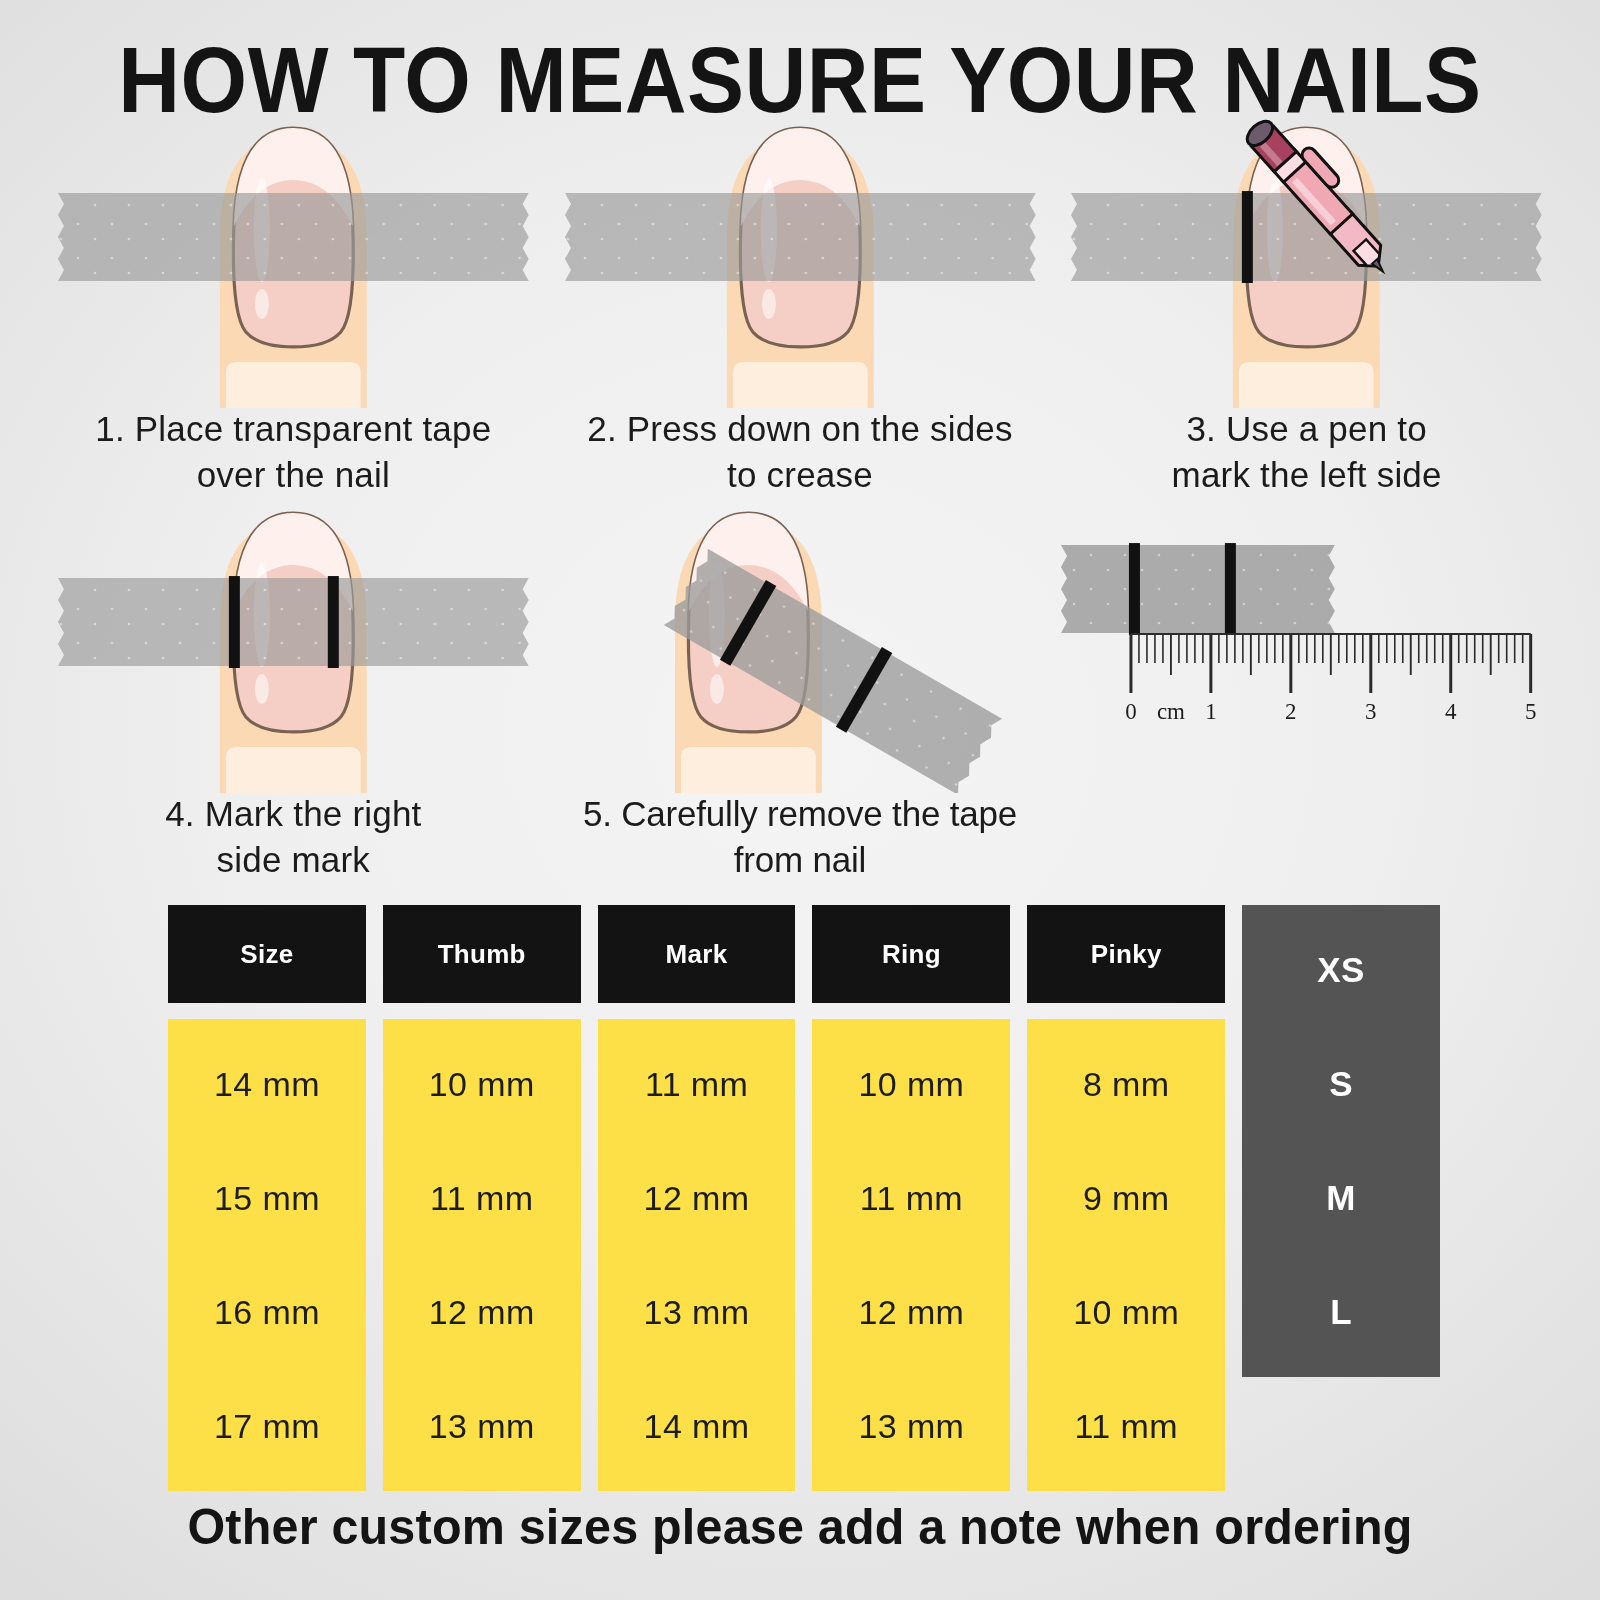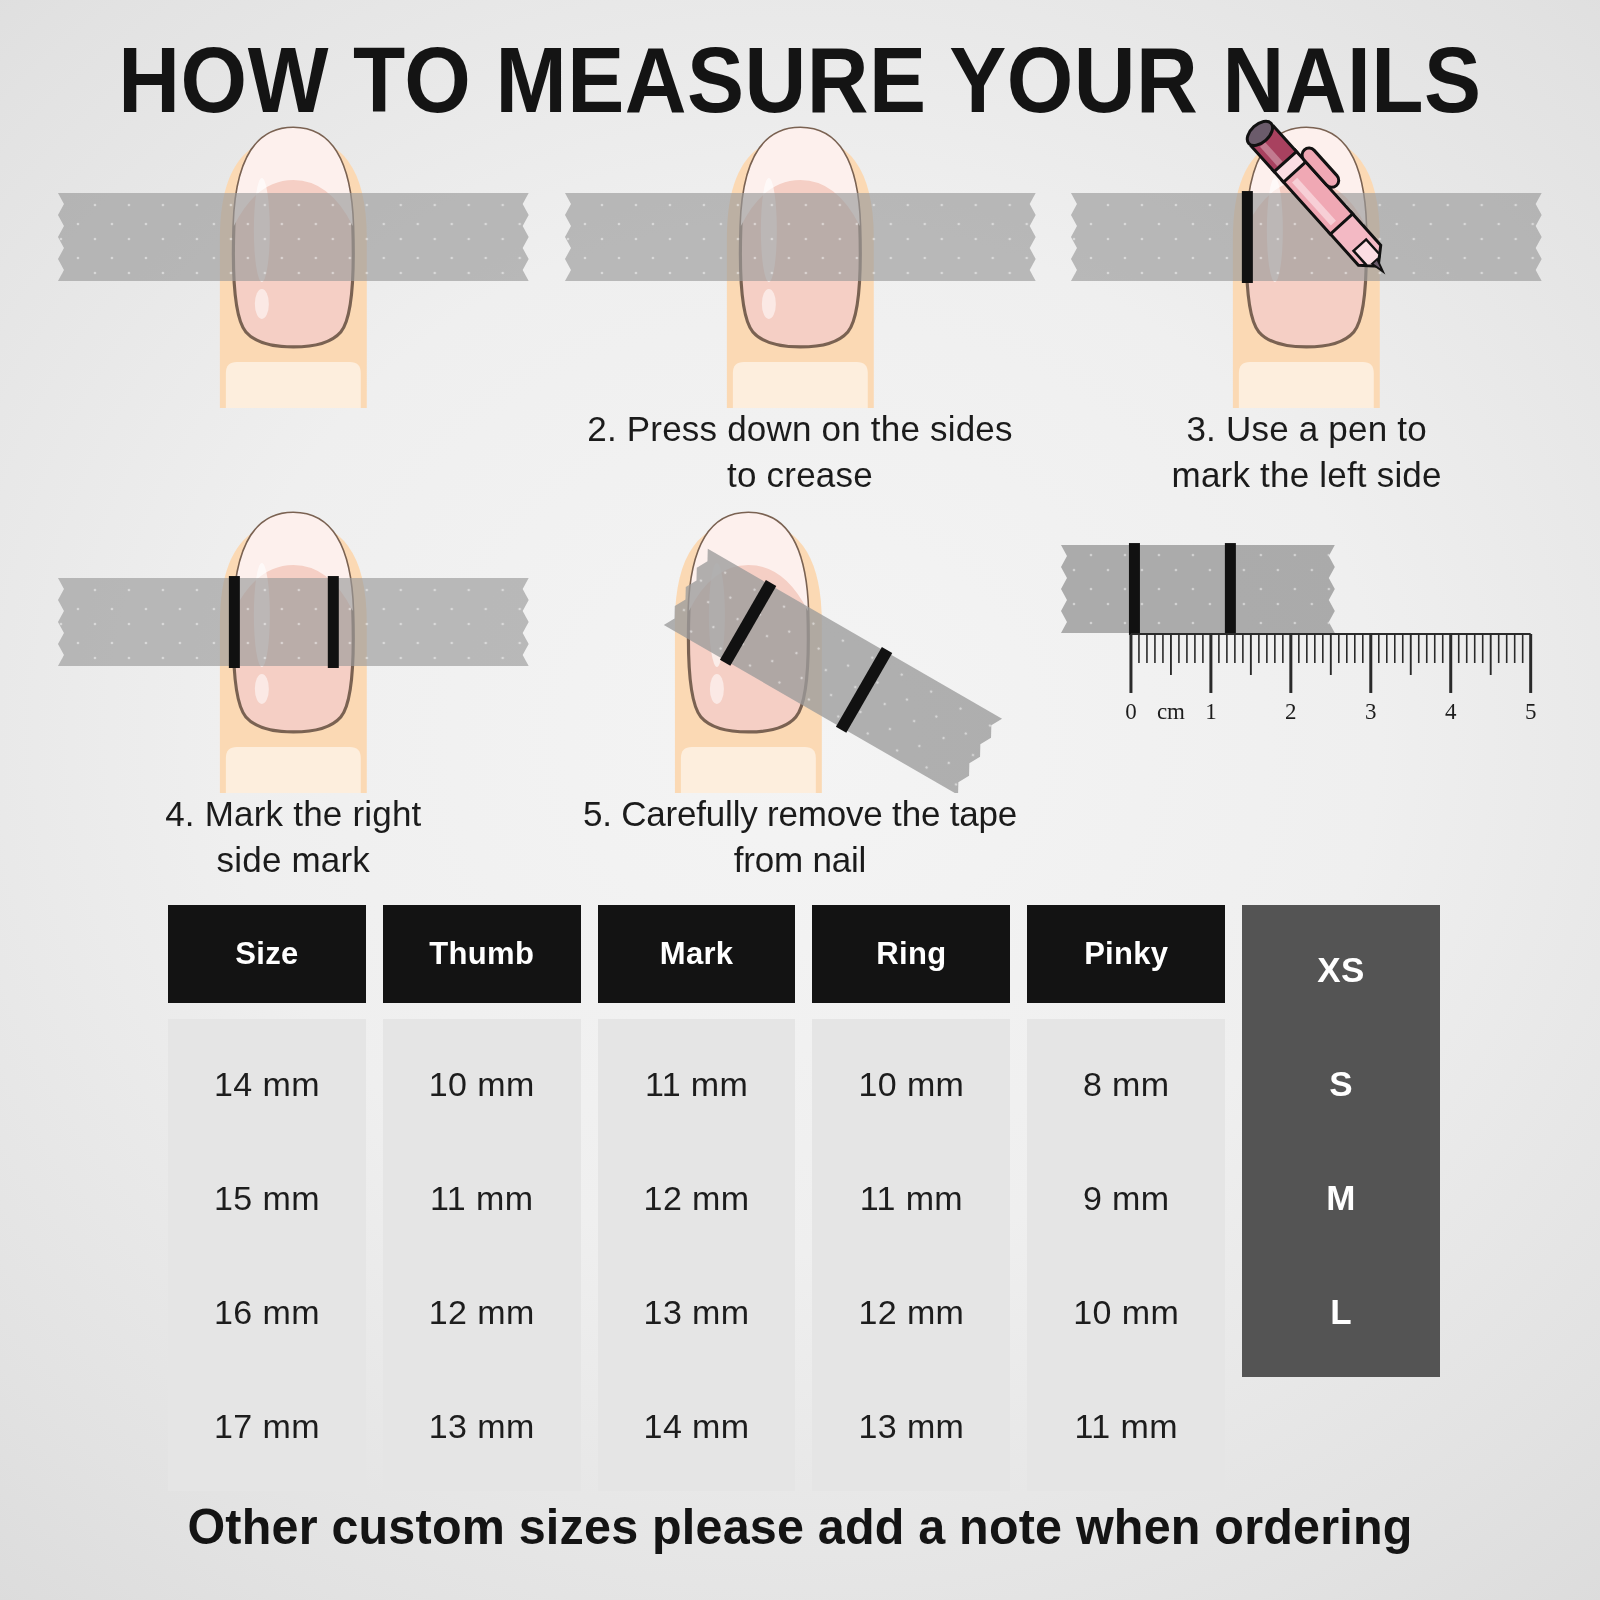--- a/index.html
+++ b/index.html
@@ -87,33 +87,33 @@
   .cell {
     display: flex;
     align-items: center;
     justify-content: center;
   }
   .cell.head {
     background: #131313;
     color: #ffffff;
     font-family: "Liberation Sans Narrow", "Liberation Sans", sans-serif;
     font-weight: bold;
-    font-size: 31px;
+    font-size: 26px;
     letter-spacing: 0.3px;
   }
   .cell.size {
     background: #545454;
     color: #ffffff;
     font-family: "Liberation Sans Narrow", "Liberation Sans", sans-serif;
     font-weight: bold;
     font-size: 35px;
     letter-spacing: 0.5px;
   }
   .cell.val {
-    background: #e5e5e5;
+    background: #fde047;
     color: #1d1d1d;
     font-family: "Liberation Sans", sans-serif;
     font-weight: 300;
     font-size: 34px;
     letter-spacing: 0.4px;
   }
 
   
   .table > .cell.size, .table > .cell.val { height: 130px; }
 
@@ -165,20 +165,24 @@
               <ellipse cx="222" cy="112" rx="8" ry="52" fill="#ffffff" opacity="0.62"></ellipse>
               <ellipse cx="222" cy="186" rx="7" ry="15" fill="#ffffff" opacity="0.55"></ellipse>
             </g>
 
             <g>
               <path d="M18,75 L24,86 L18,97 L24,108 L18,119 L24,130 L18,141 L24,152 L18,163 L489,163 L483,152 L489,141 L483,130 L489,119 L483,108 L489,97 L483,86 L489,75 Z" fill="#9b9b9b" opacity="0.66"></path>
               <path d="M18,75 L24,86 L18,97 L24,108 L18,119 L24,130 L18,141 L24,152 L18,163 L489,163 L483,152 L489,141 L483,130 L489,119 L483,108 L489,97 L483,86 L489,75 Z" fill="url(#dots1)" opacity="0.55"></path>
             </g>
           </g>
         </svg>
+      </div>
+      <div class="caption">
+        <div>1. Place transparent tape</div>
+        <div>over the nail</div>
       </div>
     </div>
 
     <div class="step">
       <div class="figure">
         <svg class="fig-svg" viewBox="0 0 507 290" preserveAspectRatio="xMidYMid meet">
           <defs>
             <pattern id="dots2" width="34" height="34" patternUnits="userSpaceOnUse">
               <circle cx="4" cy="4" r="1.3" fill="#ffffff" opacity="0.85"></circle>
               <circle cx="21" cy="19" r="1.3" fill="#ffffff" opacity="0.85"></circle>

